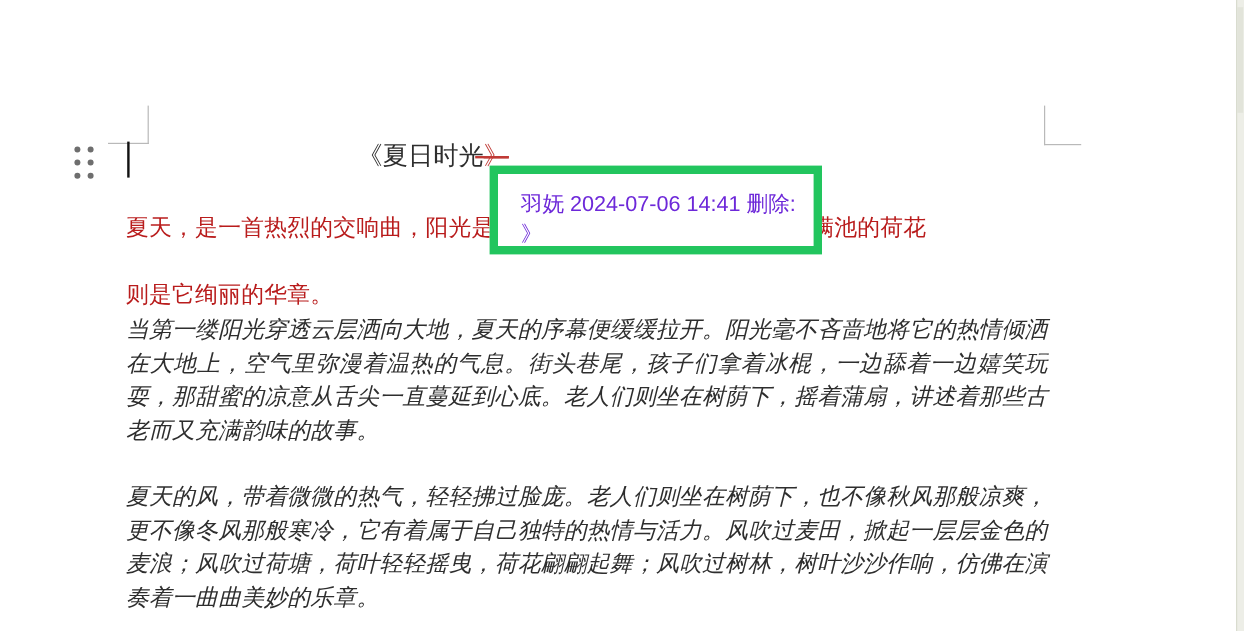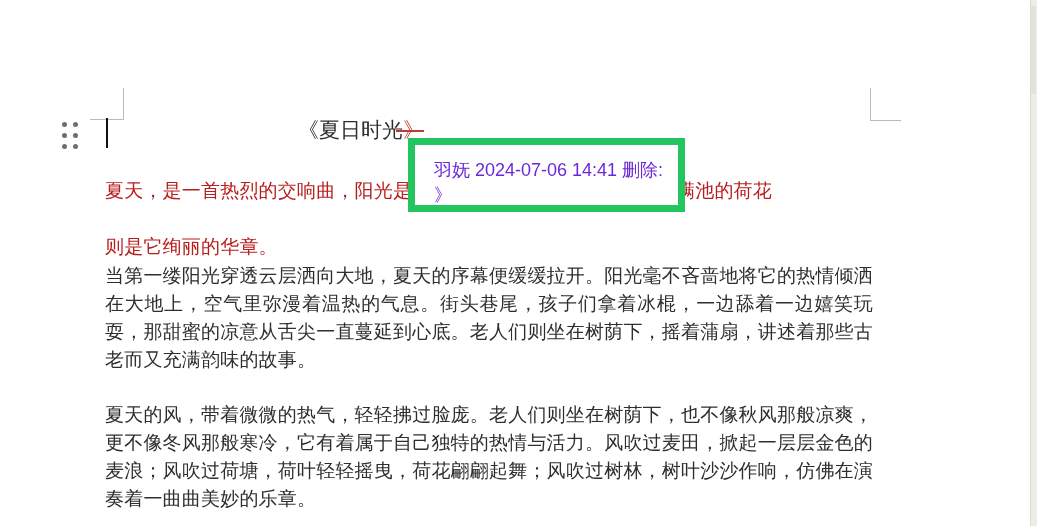--- a/index.html
+++ b/index.html
@@ -51,21 +51,21 @@
   .run{
     position:absolute;font-size:19px;line-height:28px;color:#b91c1c;
     letter-spacing:0.2px;white-space:nowrap;
   }
   .run-l1a{left:105px;top:177px;}
   .run-l1b{left:580px;top:177px;width:272px;text-align:left;}
   .run-l2 {left:105px;top:205px;margin-top:28px;}
   .para{
     position:absolute;left:105px;width:768px;
     font-size:19px;line-height:28px;color:#2e2e2e;letter-spacing:0.2px;
-    text-align:justify;text-justify:inter-ideograph;margin:0;
+    text-align:justify;text-justify:inter-ideograph;margin:0;font-style:italic;
   }
   .para-2{top:262px;}
   .para-3{top:401px;}
   
   .rev-tooltip{
     position:absolute;left:408px;top:138px;width:277px;height:74px;
     background:#ffffff;border:7px solid #22c55e;box-sizing:border-box;
     z-index:5;padding:13px 0 0 19px;
     font-family:"Liberation Sans","DejaVu Sans",sans-serif;
     font-size:18px;line-height:25px;color:#6d28d9;

